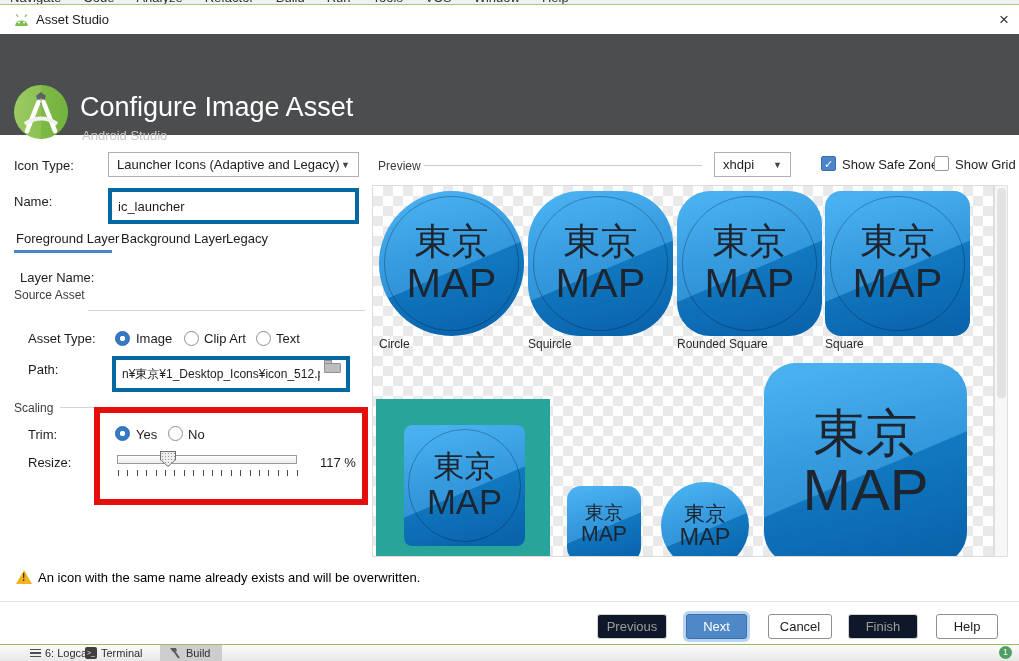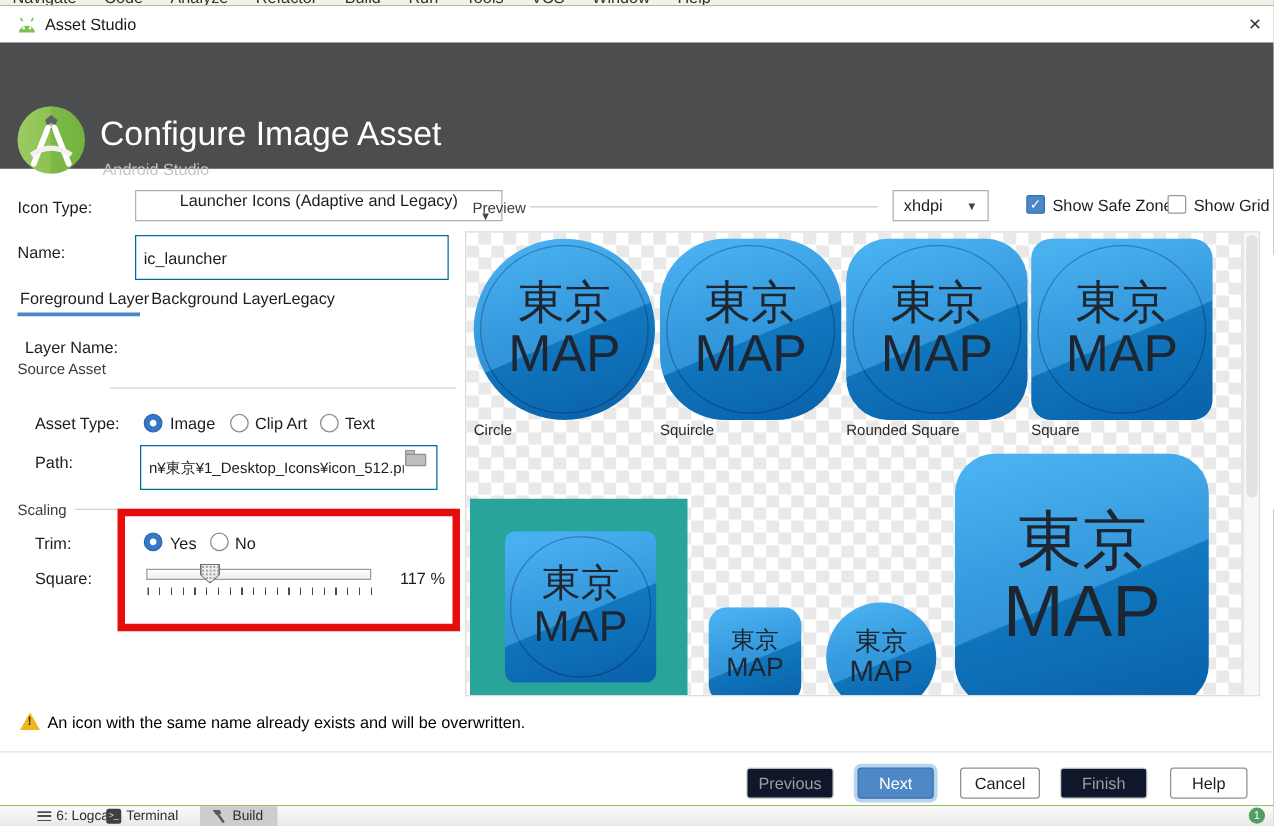--- a/index.html
+++ b/index.html
@@ -23,21 +23,21 @@
              font-size:17px; line-height:22px; color:#333; cursor:pointer; }
 
   
   #hdr { left:0; top:34px; width:1019px; height:101px; background:#4b4d4f; }
   #hdr .h1 { position:absolute; left:80px; top:58px; font-size:27px; font-weight:400; color:#ffffff; }
   #hdr .h2 { position:absolute; left:82px; top:94px; font-size:13px; color:#c7c7c7; }
   #logo { position:absolute; left:13px; top:50px; }
 
   
   .lbl { position:absolute; font-size:13px; color:#1c1c1c; }
-  .field { position:absolute; height:36px; border:1px solid #0369a1; background:#fff;
+  .field { position:absolute; height:36px; border:4px solid #0369a1; background:#fff;
            font-family:"Liberation Sans", sans-serif; font-size:13px; color:#1c1c1c; padding:12px 6px; }
   .combo { position:absolute; height:25px; border:1px solid #b0b0b0; background:#fff;
            display:flex; align-items:center; padding:0 8px; font-size:13px; cursor:default; }
   .combo .caret { margin-left:auto; font-size:9px; color:#444; }
   .sect { position:absolute; font-size:12px; color:#3c3c3c; }
   .sect-line { position:absolute; height:1px; background:#d4d4d4; }
 
   .tab { position:absolute; font-size:13px; color:#1c1c1c; cursor:pointer; }
   #tab-underline { position:absolute; left:14px; top:250px; width:98px; height:3px; background:#4a86c8; }
 
@@ -178,21 +178,21 @@
       <circle cx="28" cy="16" r="1.6" fill="#9ccb63"></circle>
       <path d="M25.5 18 L14 47" stroke="#ffffff" stroke-width="4.6" stroke-linecap="round" fill="none"></path>
       <path d="M30.5 18 L42 47" stroke="#ffffff" stroke-width="4.6" stroke-linecap="round" fill="none"></path>
       <path d="M12 40 Q28 29 44 40" stroke="#f1f1f1" stroke-width="4" fill="none"></path>
     </svg>
     <div class="h1">Configure Image Asset</div>
     <div class="h2">Android Studio</div>
   </div>
 
   <span class="lbl" style="left:14px; top:158px;">Icon Type:</span>
-  <div class="combo" style="left:108px; top:152px; width:294px;flex-direction:column;">
+  <div class="combo" style="left:108px; top:152px; width:251px;">
     <span>Launcher Icons (Adaptive and Legacy)</span>
     <span class="caret">▼</span>
   </div>
 
   <span class="lbl" style="left:14px; top:194px;">Name:</span>
   <input class="field" style="left: 108px; top: 188px; width: 251px;" value="ic_launcher">
 
   <span class="tab" style="left:16px; top:231px;">Foreground Layer</span>
   <span class="tab" style="left:121px; top:231px;">Background Layer</span>
   <span class="tab" style="left:226px; top:231px;">Legacy</span>
@@ -220,21 +220,21 @@
 
   <span class="sect" style="left:14px; top:401px;">Scaling</span>
   <div class="sect-line" style="left:60px; top:407px; width:305px;"></div>
 
   <span class="lbl" style="left:28px; top:427px;">Trim:</span>
   <span class="radio sel" style="left:115px; top:426px;"></span>
   <span class="lbl" style="left:136px; top:427px;">Yes</span>
   <span class="radio" style="left:168px; top:426px;"></span>
   <span class="lbl" style="left:188px; top:427px;">No</span>
 
-  <span class="lbl" style="left:28px; top:455px;">Square:</span>
+  <span class="lbl" style="left:28px; top:455px;">Resize:</span>
   <div id="slider-track"></div>
   <div id="slider-thumb-o">
       <div id="slider-thumb-i"></div>
     </div>
   <div id="ticks"></div>
   <span class="lbl" style="left:320px; top:455px;">117 %</span>
 
   <div id="red-box"></div>
 
   <span class="sect" style="left:378px; top:159px;">Preview</span>

